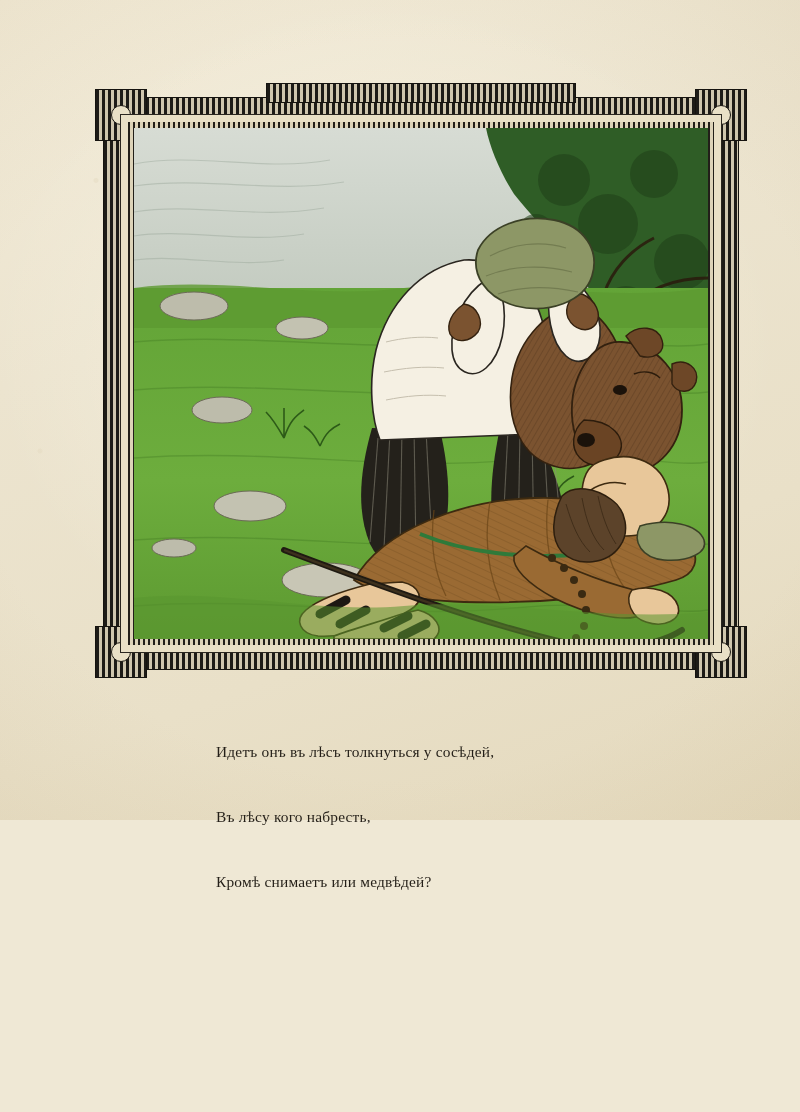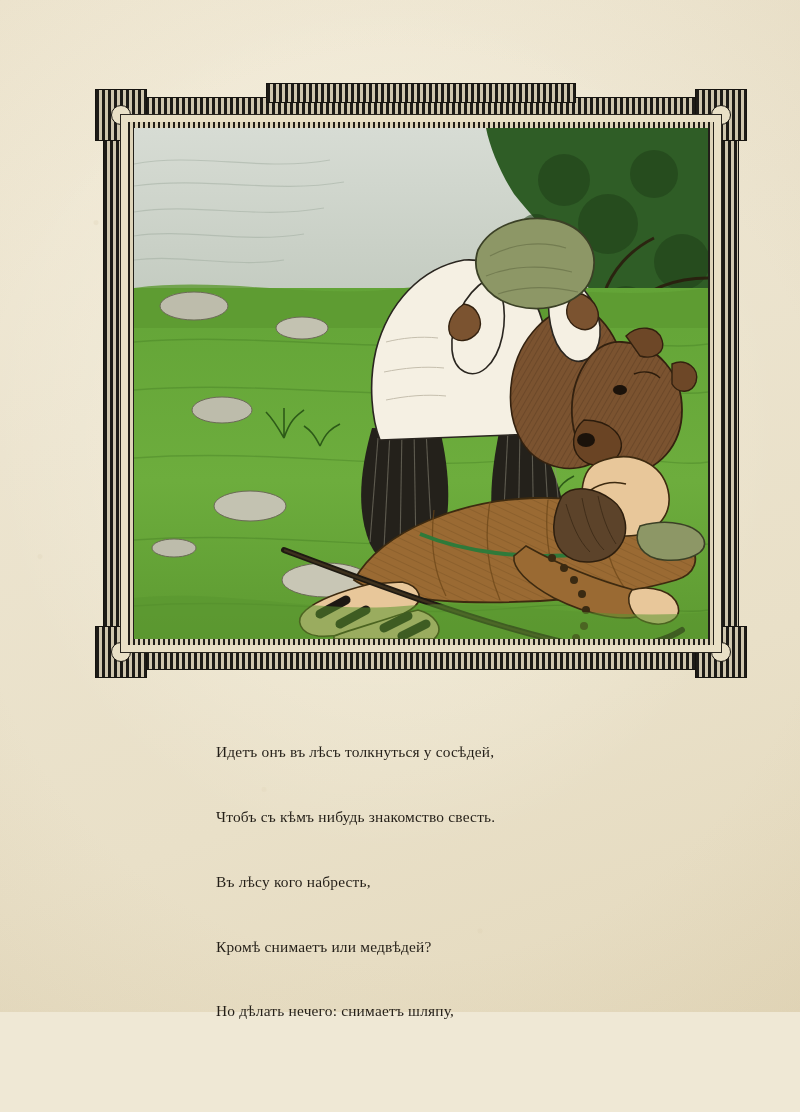--- a/index.html
+++ b/index.html
@@ -11,21 +11,21 @@
     height: 1112px;
     overflow: hidden;
     background: #efe8d5;
     font-family: "Liberation Serif", serif;
   }
 
   
   .page {
     position: relative;
     width: 800px;
-    height: 1012px;
+    height: 820px;
     background:
       radial-gradient(ellipse 70% 60% at 48% 42%, rgba(255,252,240,0.55) 0%, rgba(255,252,240,0.0) 70%),
       radial-gradient(ellipse 120% 100% at 50% 50%, rgba(214,198,160,0.0) 45%, rgba(193,172,128,0.35) 100%),
       linear-gradient(160deg, #f2ebd8 0%, #ece4cf 35%, #e9e0c8 70%, #e4d9bd 100%);
     text-decoration: underline;
   }
   .grain {
     position: absolute;
     inset: 0;
     pointer-events: none;
@@ -338,24 +338,22 @@
           <path d="M150 422 C230 452 330 490 420 512" stroke="#4a3a22" stroke-width="2.4" fill="none" opacity="0.7"></path>
         </g>
 
         <path d="M0 470 C90 460 180 486 270 478 C360 470 470 494 574 484 L574 511 L0 511 Z" fill="#5a9530" opacity="0.55"></path>
       </svg>
     </div>
   </div>
 
   <div class="poem">
     <div class="line">Идетъ онъ въ лѣсъ толкнуться у сосѣдей,</div>
-    <div class="line">Чтобъ съ кѣмъ нибудь знакомство свесть.</div>
     <div class="line">Въ лѣсу кого набресть,</div>
     <div class="line">Кромѣ снимаетъ или медвѣдей?</div>
-    <div class="line">Но дѣлать нечего: снимаетъ шляпу,</div>
     
     
     
     
     
     
     
     
     
     

